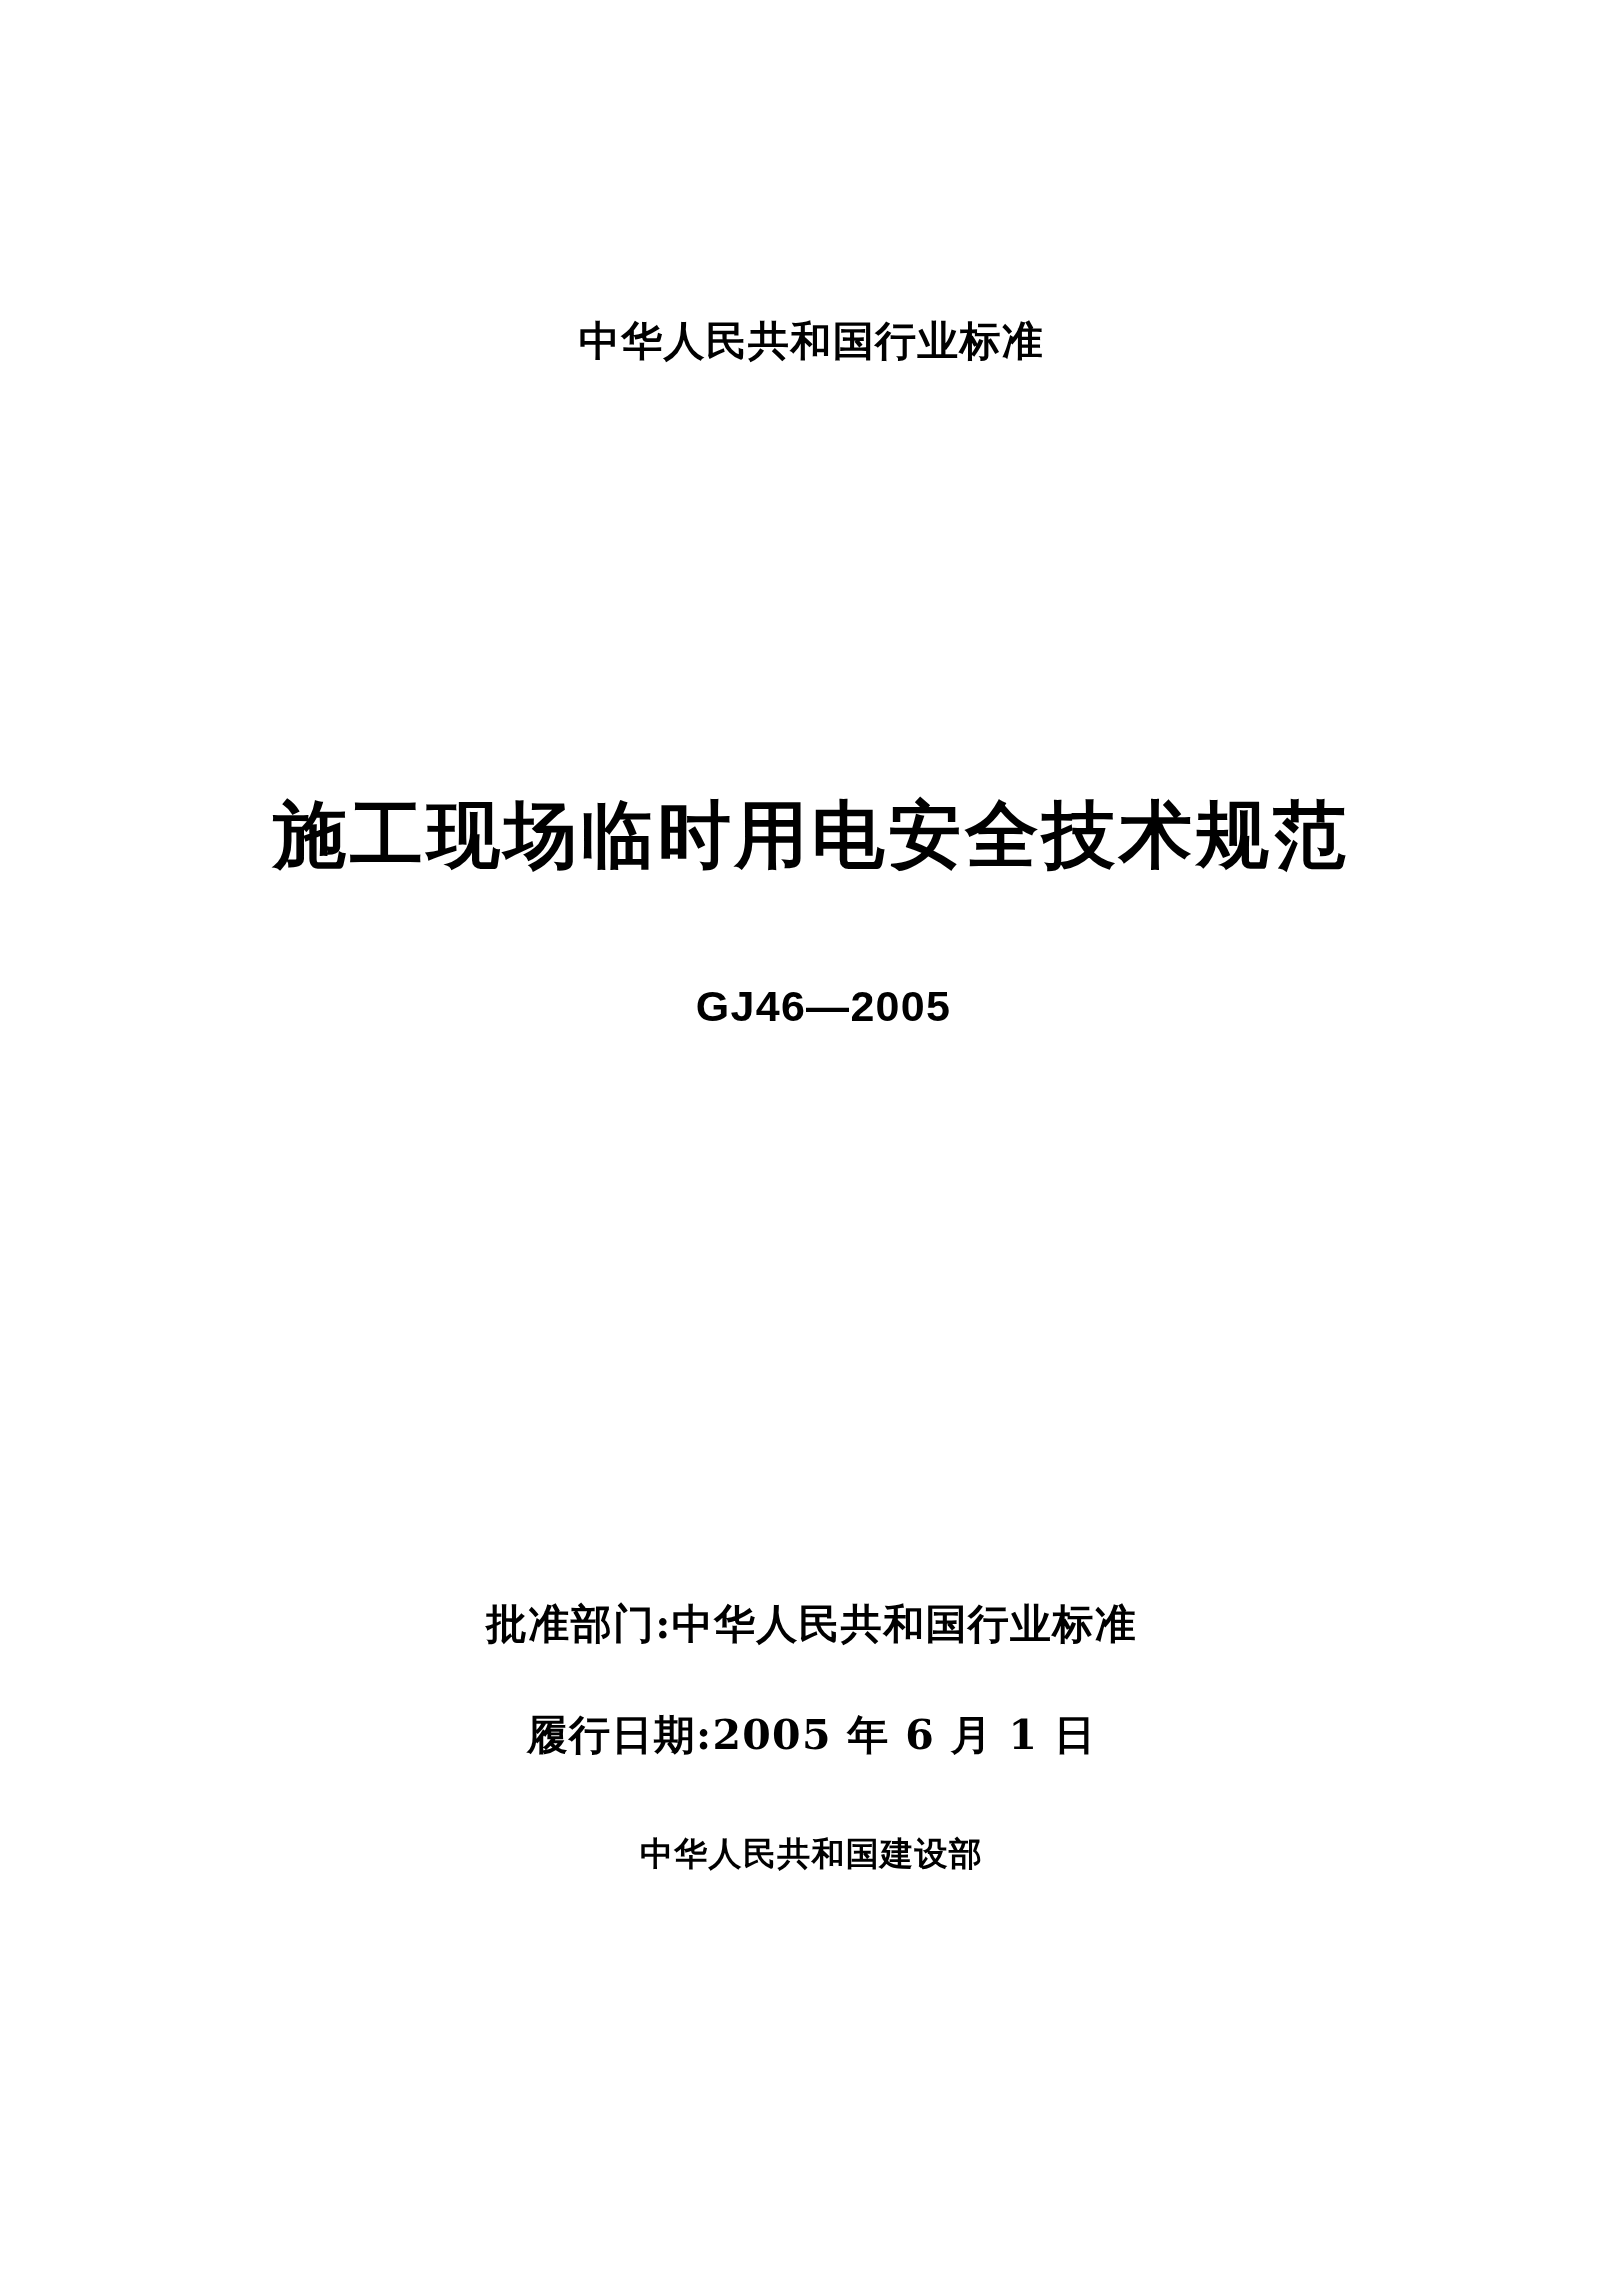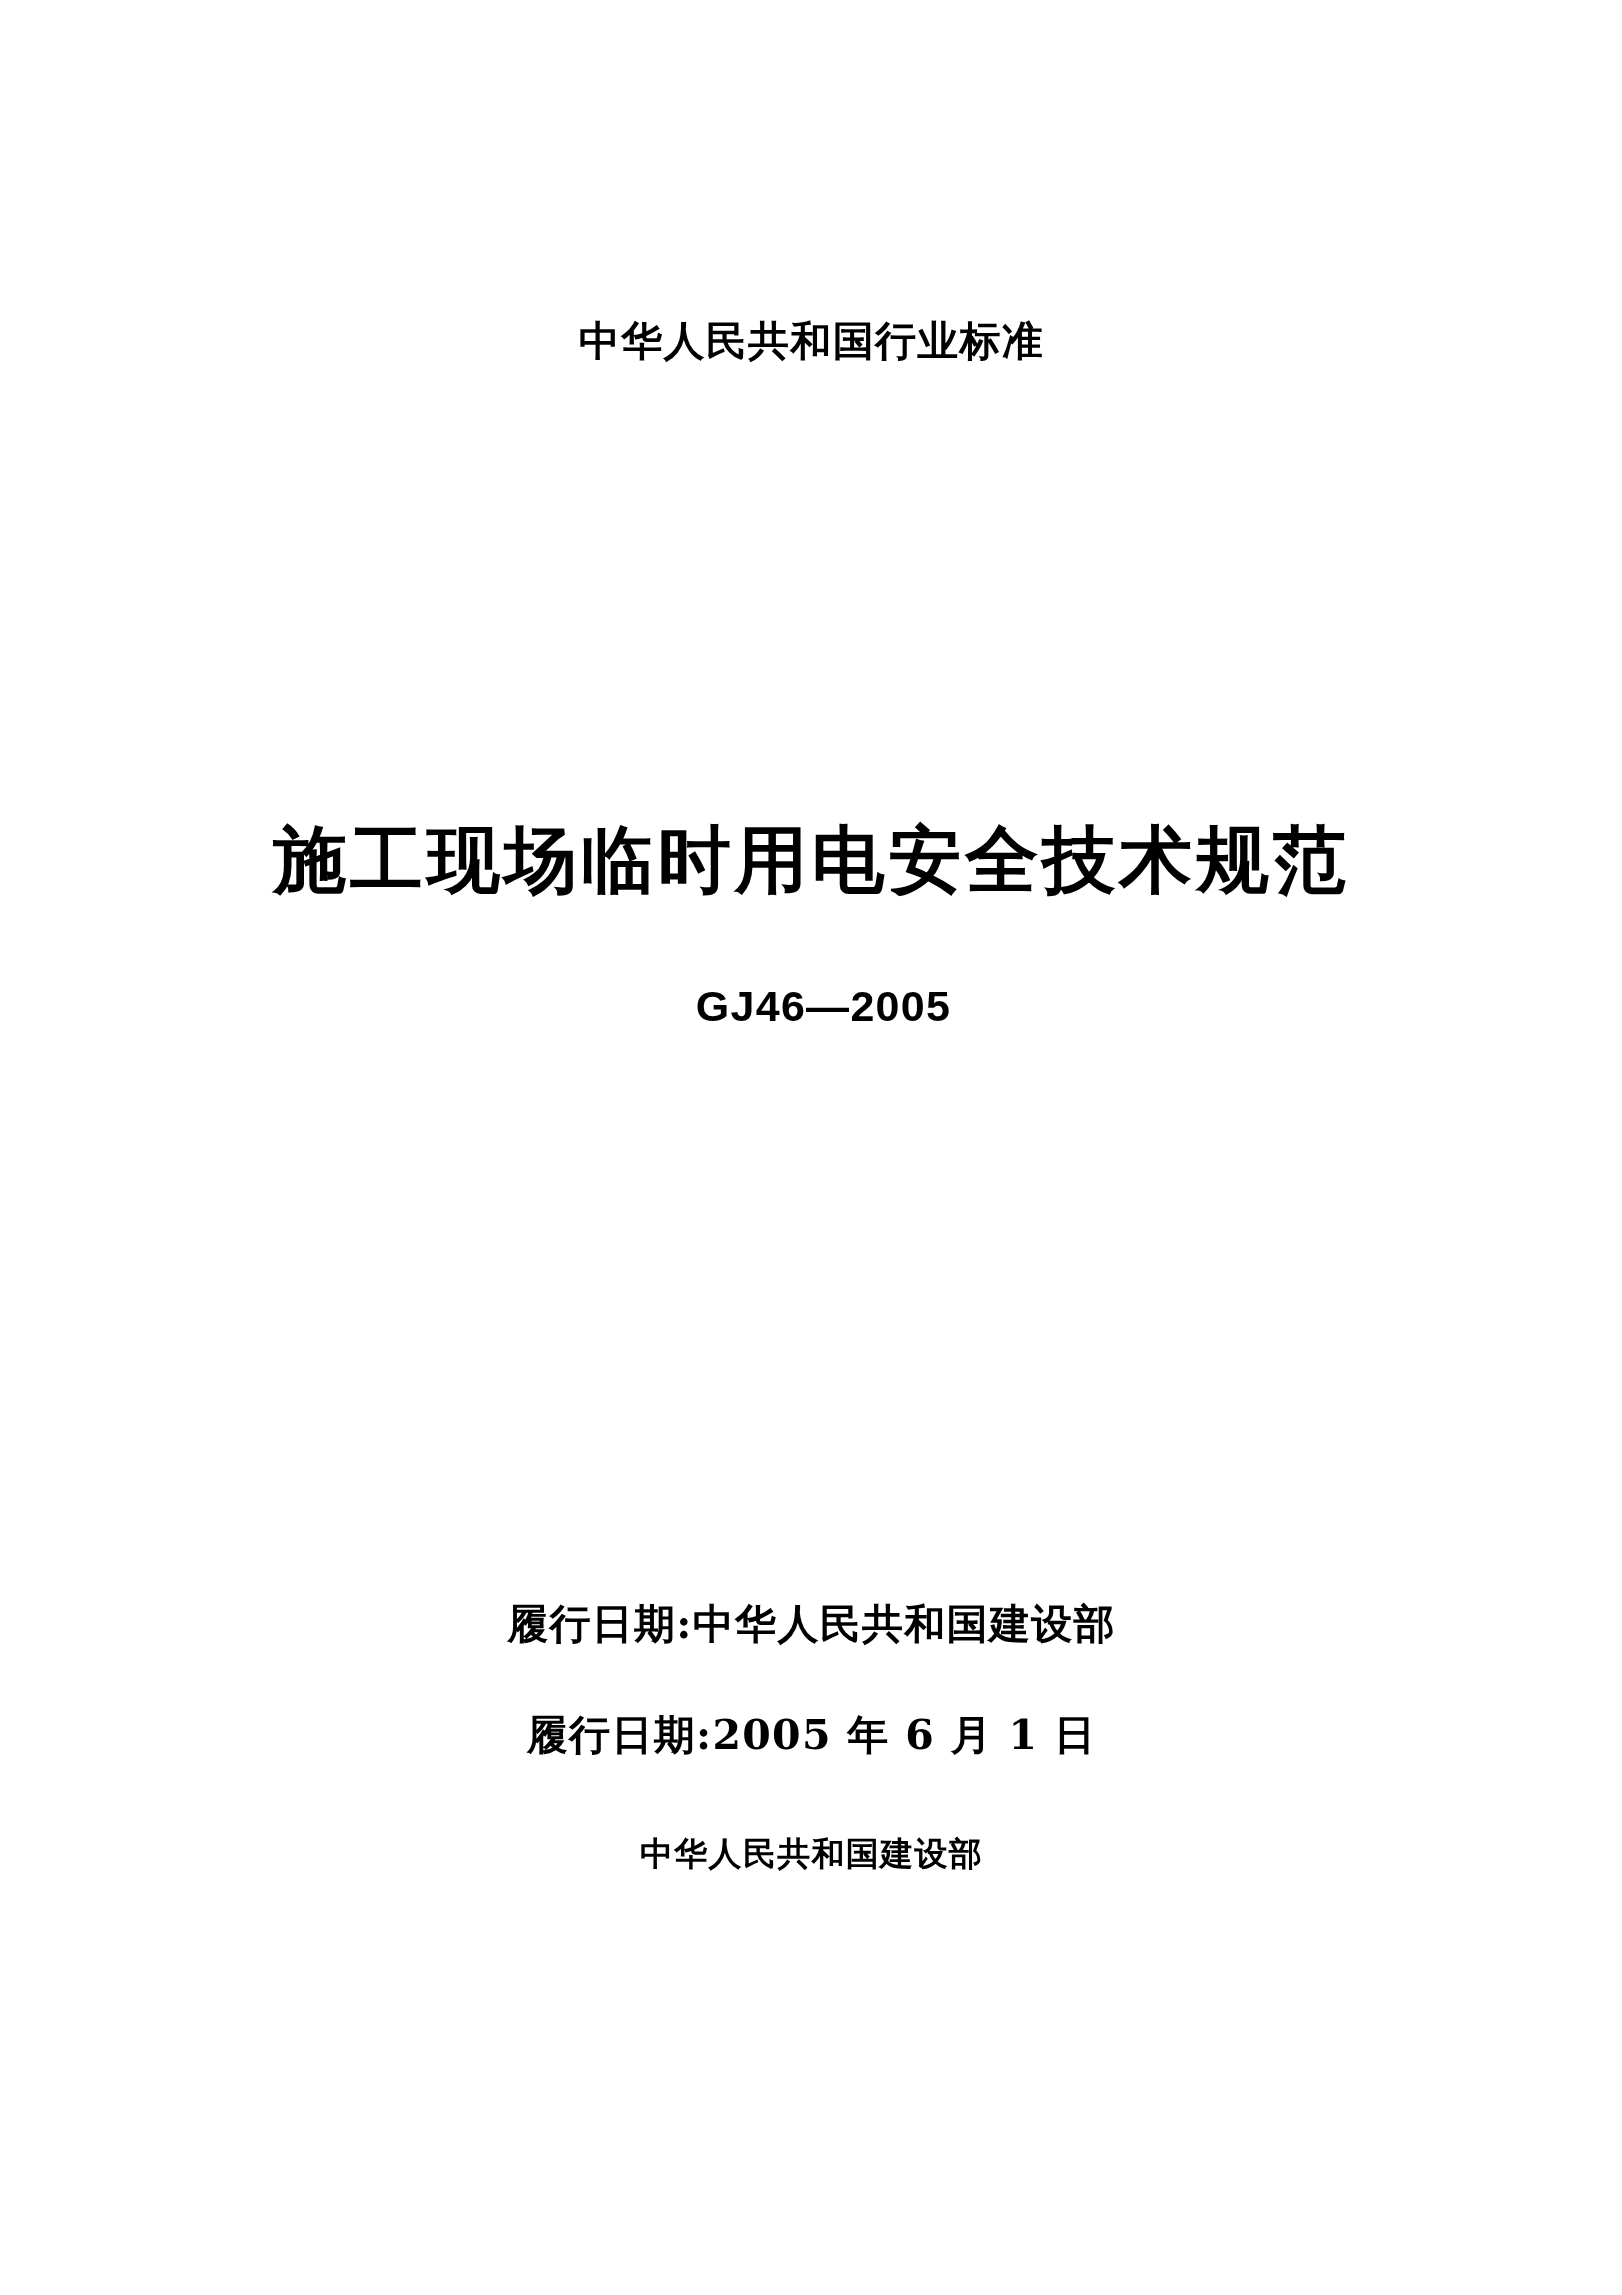--- a/index.html
+++ b/index.html
@@ -35,21 +35,21 @@
     font-weight: 700;
   }
   
   .std-category {
     top: 314px;
     font-size: 41px;
     letter-spacing: 1.3px;
   }
   
   .doc-title {
-    top: 812px;
+    top: 787px;
     font-size: 73px;
     letter-spacing: 3.9px;
   }
   
   .std-number {
     top: 982px;
     font-size: 43px;
     letter-spacing: 1.3px;
     font-family: Liberation Sans, sans-serif;
     padding-left: 12px;
@@ -76,21 +76,21 @@
 
 <div class="page">
   <div class="content">
 
     <div class="line std-category">中华人民共和国行业标准</div>
 
     <div class="line doc-title">施工现场临时用电安全技术规范</div>
 
     <div class="line std-number">GJ46—2005</div>
 
-    <div class="line approver">履行日期:中华人民共和国建设部</div>
+    <div class="line approver">批准部门:中华人民共和国行业标准</div>
 
     <div class="line effective-date">履行日期:2005 年 6 月 1 日</div>
 
     <div class="line issuer">中华人民共和国建设部</div>
 
   </div>
 </div>
 
 
 </body></html>

